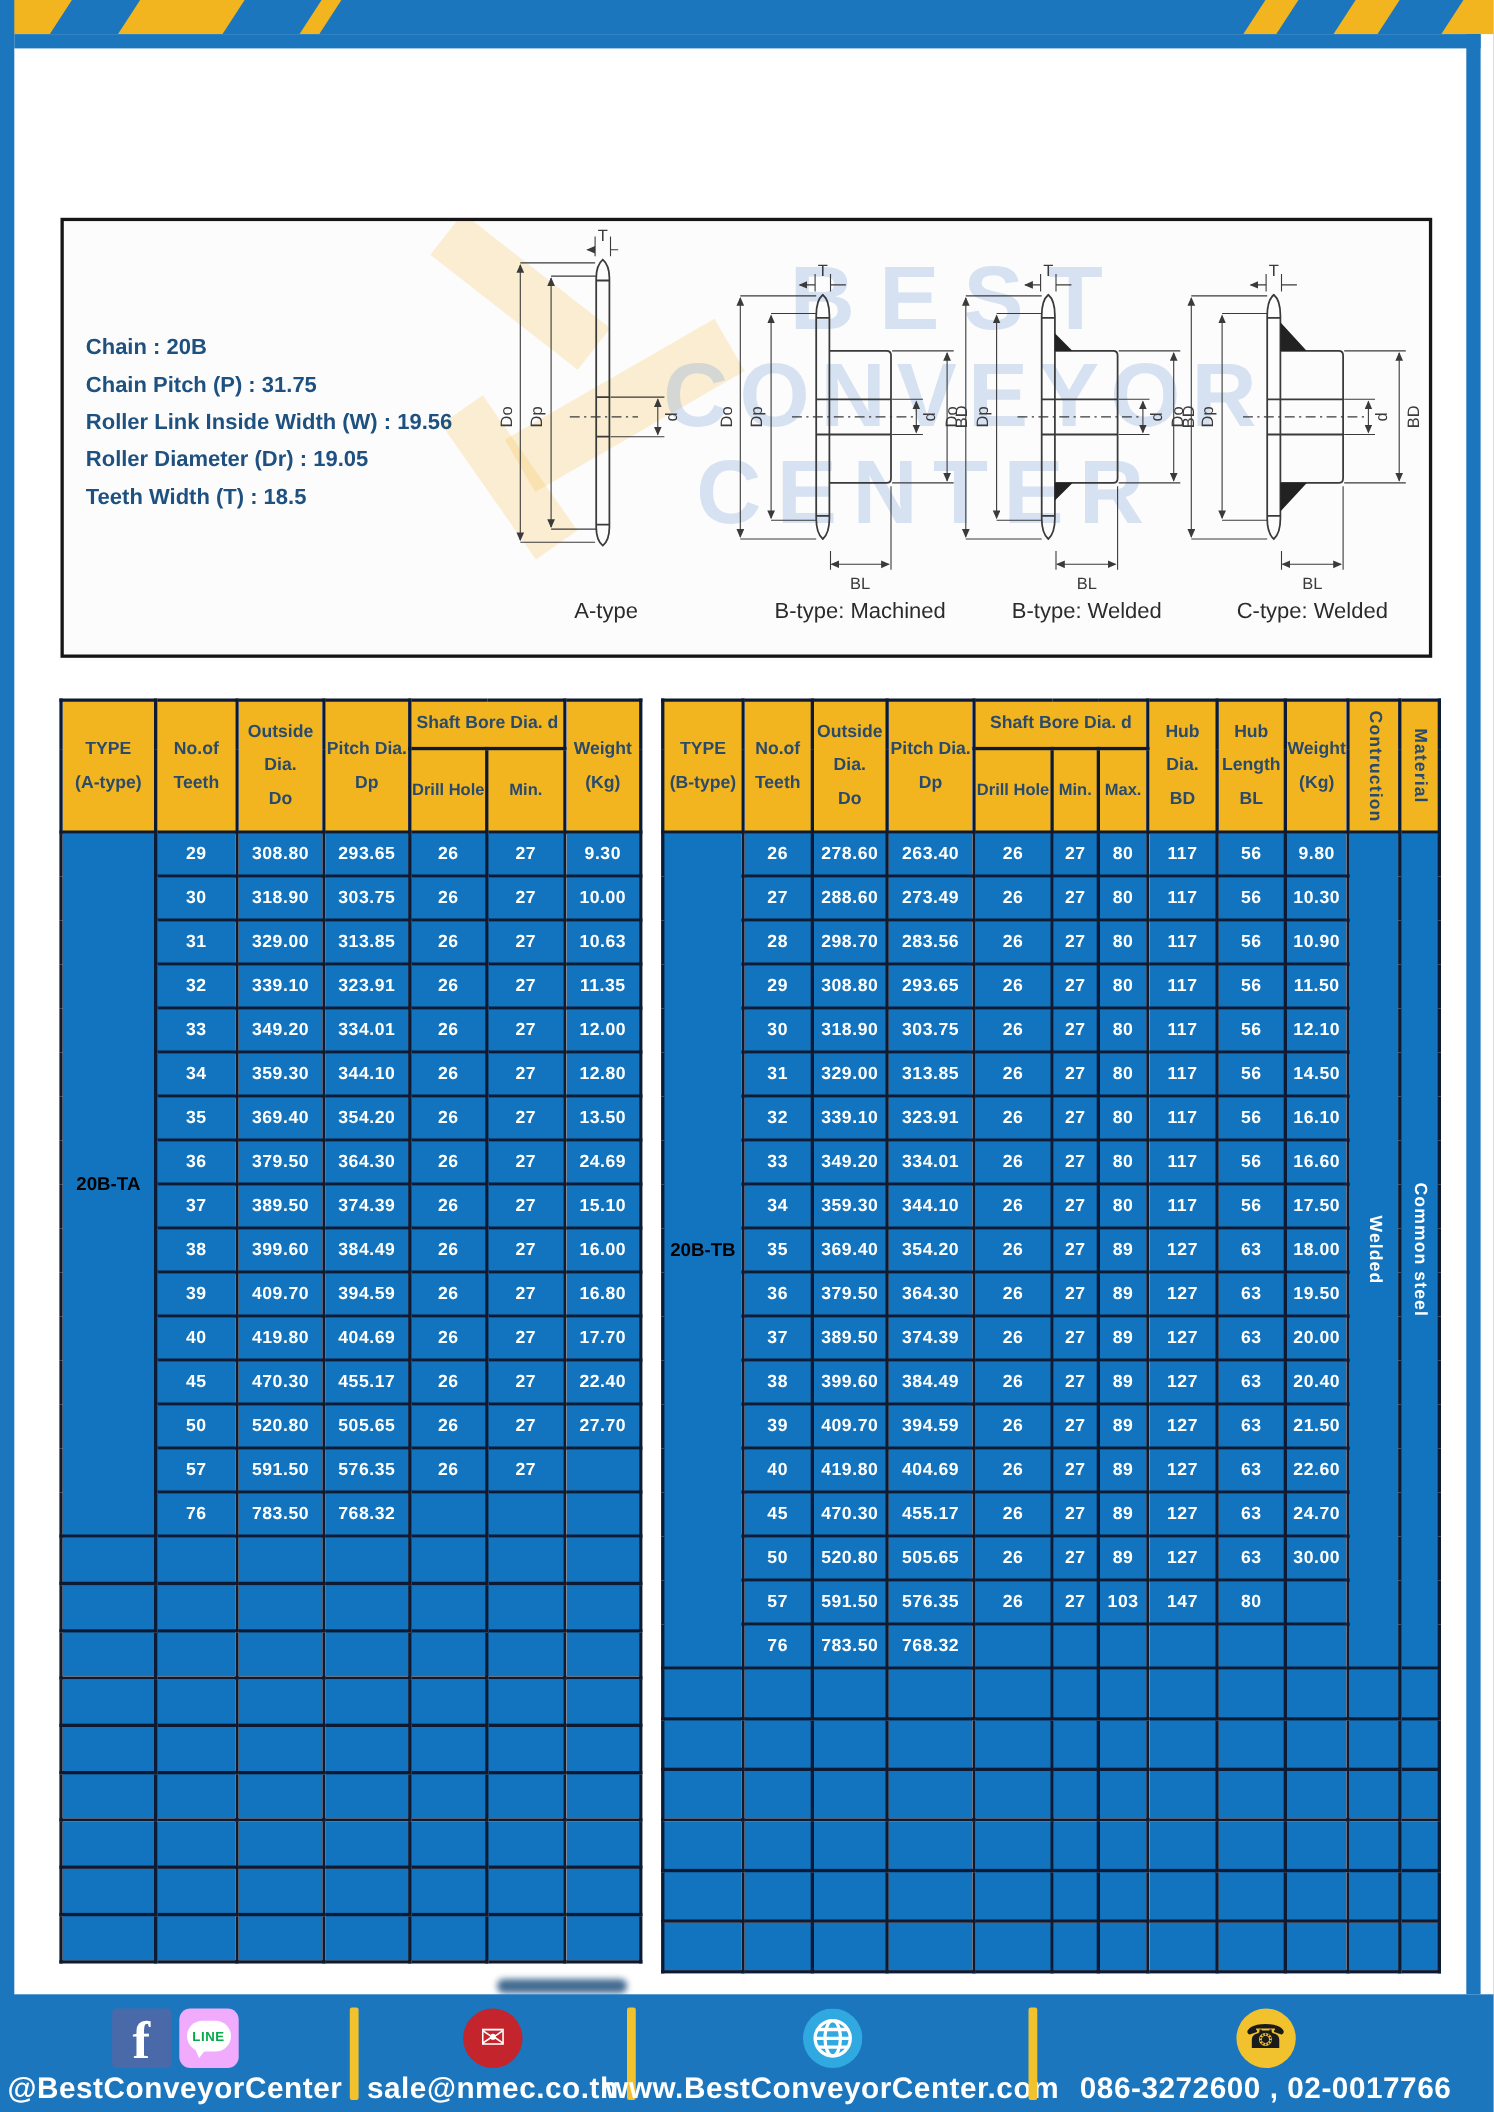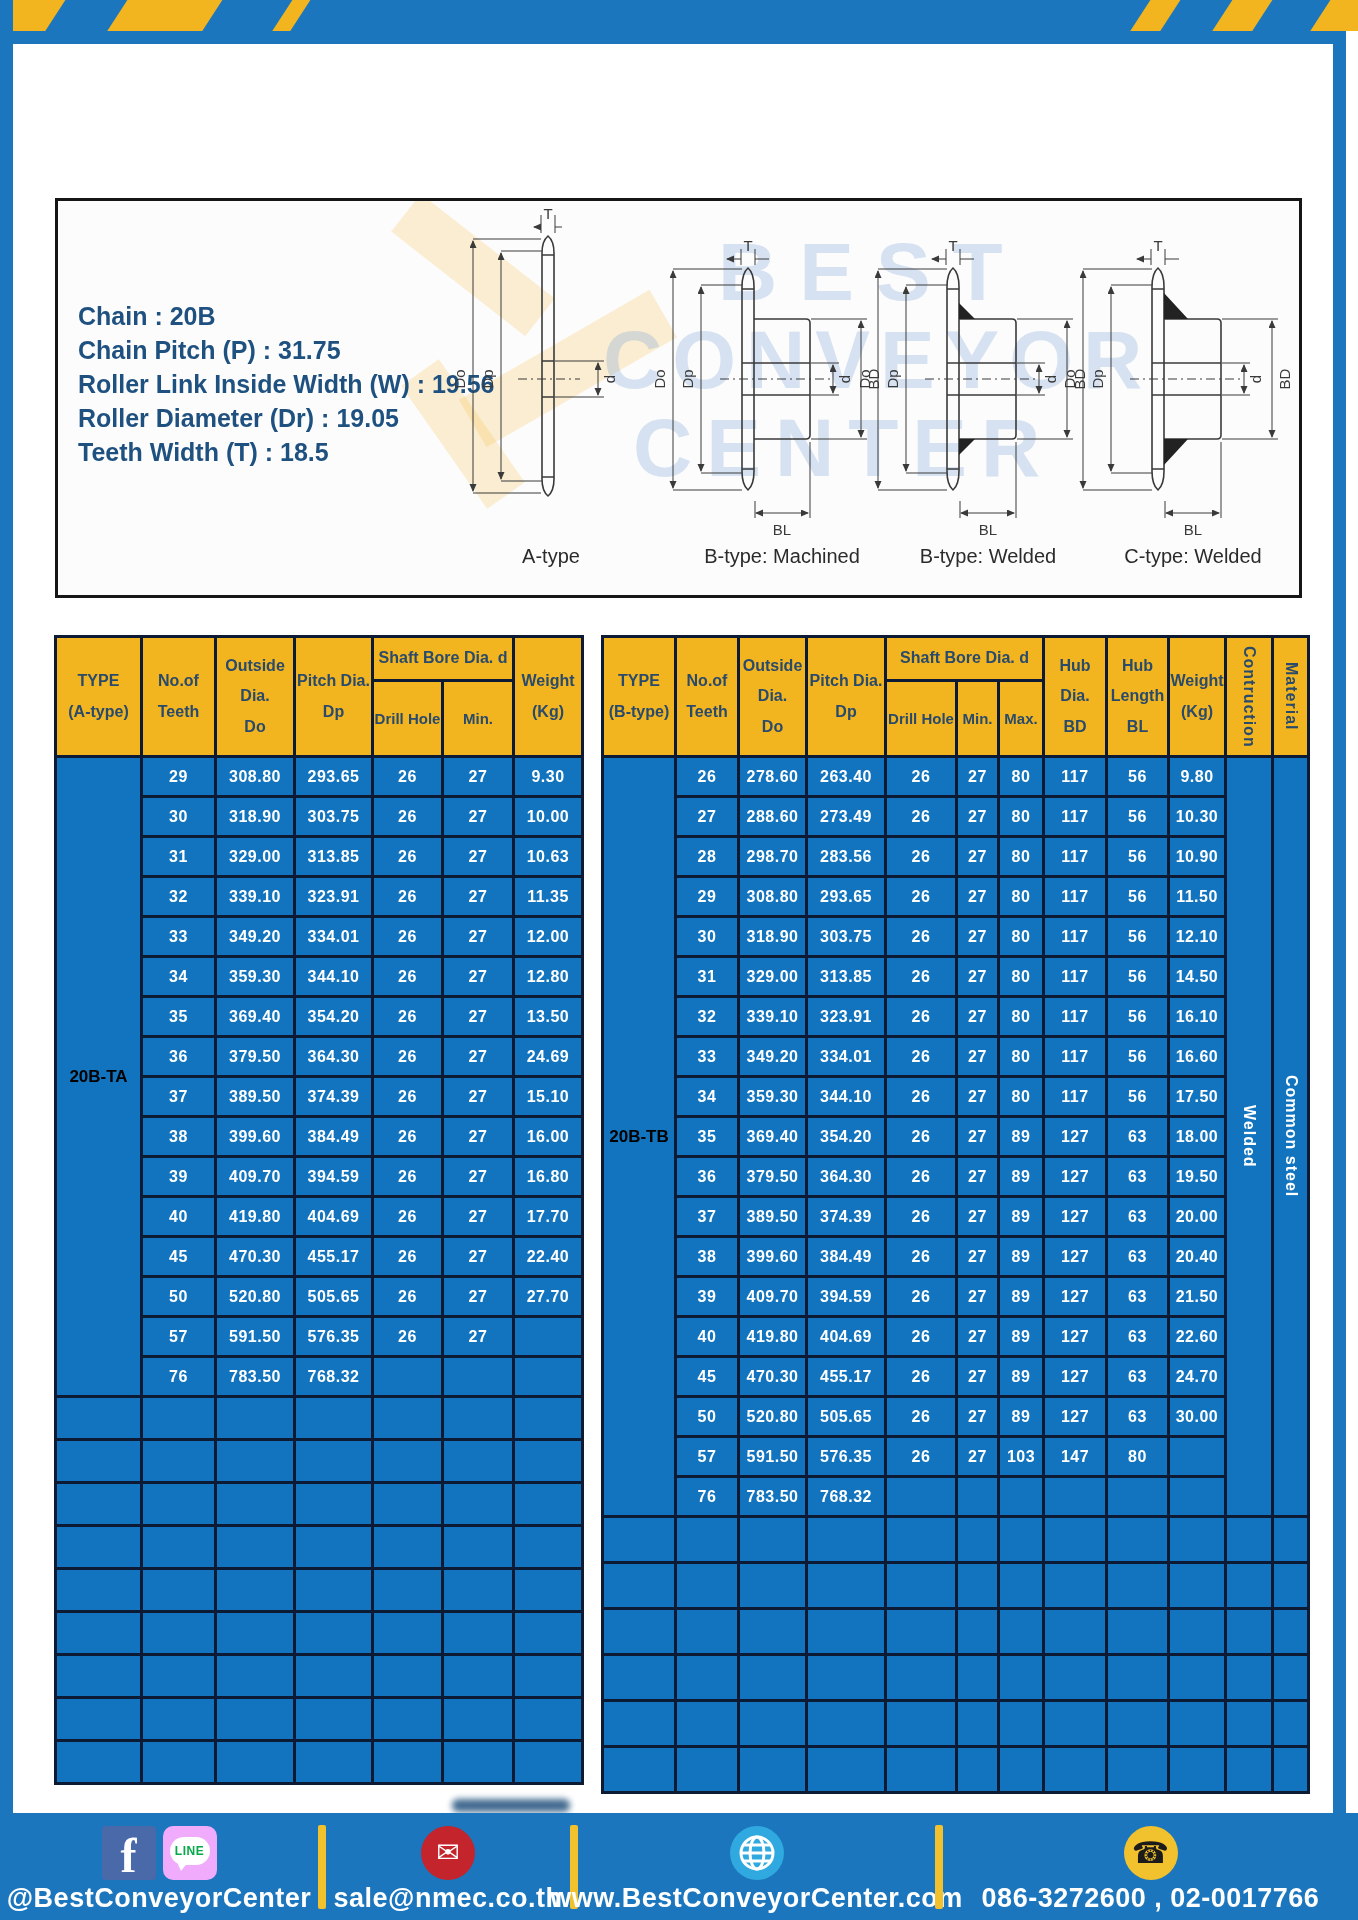--- a/index.html
+++ b/index.html
@@ -15,21 +15,21 @@
 
   
   .title-banner { position:absolute; left:368px; top:62px; width:622px; height:116px; background:#F2B51F; }
   .title-banner h1 { font-size:63px; font-weight:bold; color:#2D5E8E; text-align:center; line-height:116px; letter-spacing:1px; text-shadow:2px 3px 0 rgba(25,45,75,0.30); }
 
   
   .draw-box { position:absolute; left:55px; top:198px; width:1247px; height:400px; background:#FCFCFC; border:3px solid #161616; overflow:hidden; }
   .wm-word { position:absolute; font-weight:bold; color:rgba(125,165,215,0.30); font-size:82px; letter-spacing:22px; white-space:nowrap; }
   .wm-shape { position:absolute; background:rgba(245,185,60,0.22); }
   .spec-block { position:absolute; left:20px; top:98px; width:340px; }
-  .spec-line { font-size:25px; font-weight:bold; color:#1F5180; line-height:34px; white-space:nowrap; }
+  .spec-line { font-size:20px; font-weight:bold; color:#1F5180; line-height:34px; white-space:nowrap; }
   .diagram-label { position:absolute; top:344px; transform:translateX(-50%); font-size:20px; color:#2b2b2b; font-weight:500; white-space:nowrap; }
   .draw-svg { position:absolute; left:0; top:0; }
   .draw-svg text { font-family:"Liberation Sans", sans-serif; font-size:15px; fill:#3a3a3a; font-weight:500; }
 
   
   table.spec-table { position:absolute; border-collapse:collapse; table-layout:fixed; }
   table.spec-table td, table.spec-table th { border:3px solid #0C1A33; text-align:center; vertical-align:middle; overflow:hidden; }
   th.hdr { background:#F2B51F; color:#2A4A6B; font-weight:bold; font-size:16px; line-height:1.9; white-space:pre-line; }
   th.hdr.small { font-size:15px; line-height:1.2; }
   th.hdr.vert { writing-mode:vertical-rl; text-orientation:sideways; font-size:16px; letter-spacing:1px; padding:4px 0; }

